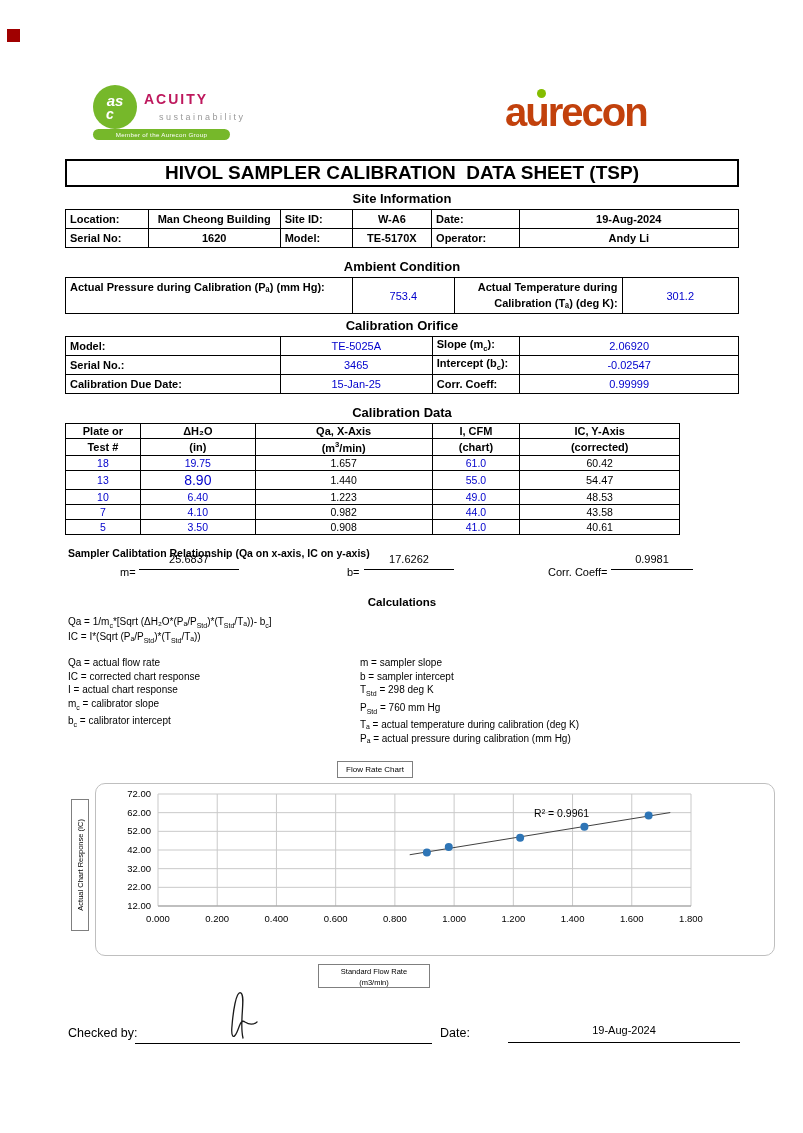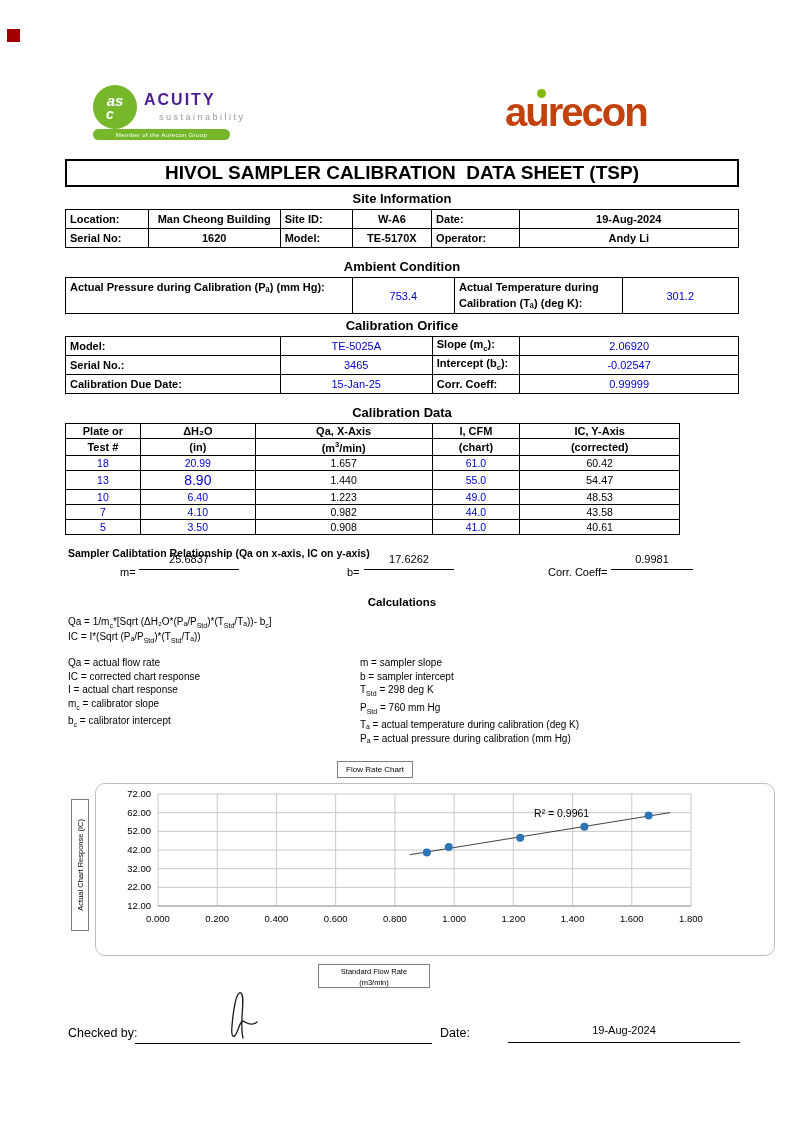--- a/index.html
+++ b/index.html
@@ -28,21 +28,21 @@
 <body>
 
 <div class="abs" style="left:7px; top:29px; width:13px; height:13px; background:#A00000;"></div>
 
 <div class="abs" style="left:93px; top:85px; width:160px; height:58px;">
   <div class="abs" style="left:0; top:0; width:44px; height:44px; border-radius:50%; background:#76B82A; color:#fff;
               display:flex; flex-direction:column; align-items:center; justify-content:center; font-style:italic; font-weight:bold;">
     <div style="font-size:15px; line-height:14px;">as</div>
     <div style="font-size:14px; line-height:12px; margin-left:-10px;">c</div>
   </div>
-  <div class="abs" style="left:51px; top:6px; font-size:16px; font-weight:bold; color:#4c1d95; letter-spacing:2px;">ACUITY</div>
+  <div class="abs" style="left:51px; top:6px; font-size:14px; font-weight:bold; color:#be185d; letter-spacing:2px;">ACUITY</div>
   <div class="abs" style="left:66px; top:27px; font-size:9px; color:#9A9A9A; letter-spacing:2.5px;">sustainability</div>
   <div class="abs" style="left:0; top:44px; width:137px; height:11px; border-radius:5.5px; background:#76B82A; color:#fff;
               font-size:6.2px; line-height:11px; text-align:center; letter-spacing:0.3px;">Member of the Aurecon Group</div>
 </div>
 
 <div class="abs" style="left:505px; top:90px; width:180px; height:50px;">
   <span class="abs" style="left:32px; top:-1px; width:9px; height:9px; border-radius:50%; background:#84BD00;"></span>
   <span class="abs" style="left:0; top:0; font-size:40px; font-weight:bold; color:#c2410c; letter-spacing:-2px;">aurecon</span>
 </div>
 
@@ -85,21 +85,21 @@
   <colgroup>
       <col style="width:42.6%">
       <col style="width:15.2%">
       <col style="width:24.9%">
       <col style="width:17.3%">
     </colgroup>
   <tbody>
       <tr style="height:36px;">
     <td class="lbl" style="vertical-align:top; line-height:16px;">Actual Pressure during Calibration (Pₐ) (mm Hg):</td>
     <td class="val blue">753.4</td>
-    <td class="lbl" style="vertical-align:top; line-height:16px;">Actual Temperature during Calibration (Tₐ) (deg K):</td>
+    <td class="lbl" style="vertical-align:top; line-height:16px;text-align:right;">Actual Temperature during Calibration (Tₐ) (deg K):</td>
     <td class="val blue">301.2</td>
   </tr>
 </tbody>
   </table>
 
 <div class="abs sec-head" style="top:318px;">Calibration Orifice</div>
 <table class="abs doc" style="left:65px; top:336px; width:674px;">
   <colgroup>
       <col style="width:31.9%">
       <col style="width:22.6%">
@@ -147,21 +147,21 @@
   </tr>
   <tr style="height:15px;">
     <td class="val bold">Test #</td>
     <td class="val bold">(in)</td>
     <td class="val bold">(m<sup>3</sup>/min)</td>
     <td class="val bold">(chart)</td>
     <td class="val bold">(corrected)</td>
   </tr>
   <tr style="height:15px;">
     <td class="val blue" style="font-size:10.5px;">18</td>
-    <td class="val blue" style="font-size:10.5px;">20.99</td>
+    <td class="val blue" style="font-size:10.5px;">19.75</td>
     <td class="val" style="font-size:10.5px;">1.657</td>
     <td class="val blue" style="font-size:10.5px;">61.0</td>
     <td class="val" style="font-size:10.5px;">60.42</td>
   </tr>
   <tr style="height:15px;">
     <td class="val blue" style="font-size:10.5px;">13</td>
     <td class="val blue" style="font-size:14px;text-align:center;">8.90</td>
     <td class="val" style="font-size:10.5px;">1.440</td>
     <td class="val blue" style="font-size:10.5px;">55.0</td>
     <td class="val" style="font-size:11px;">54.47</td>

